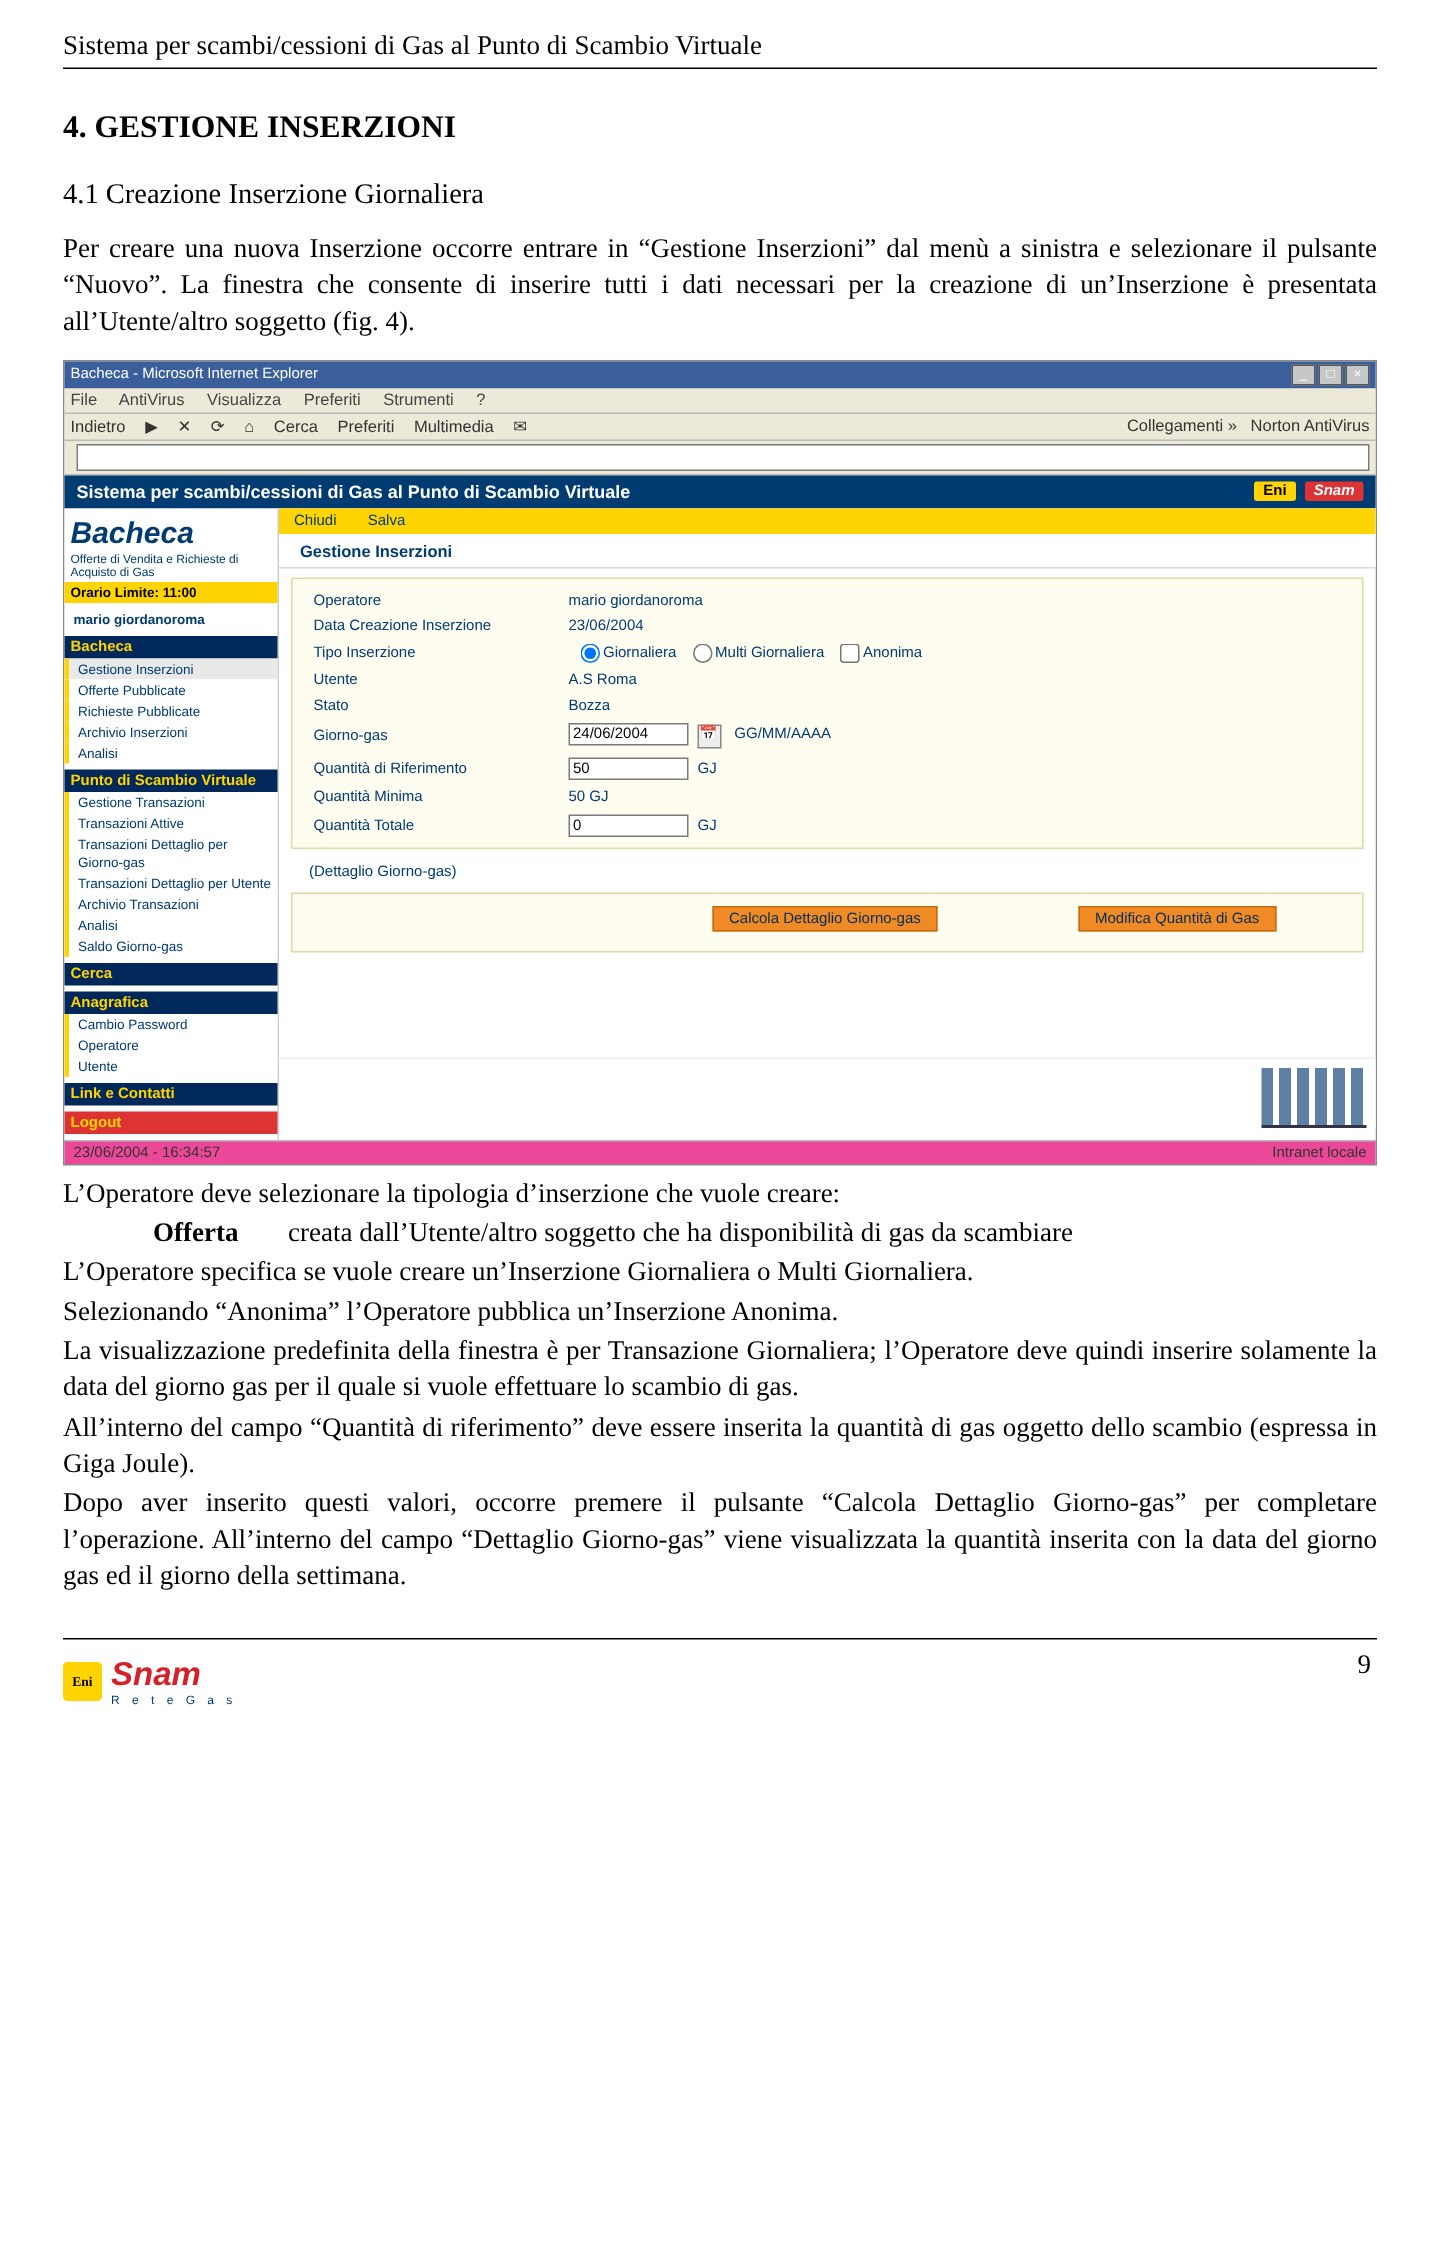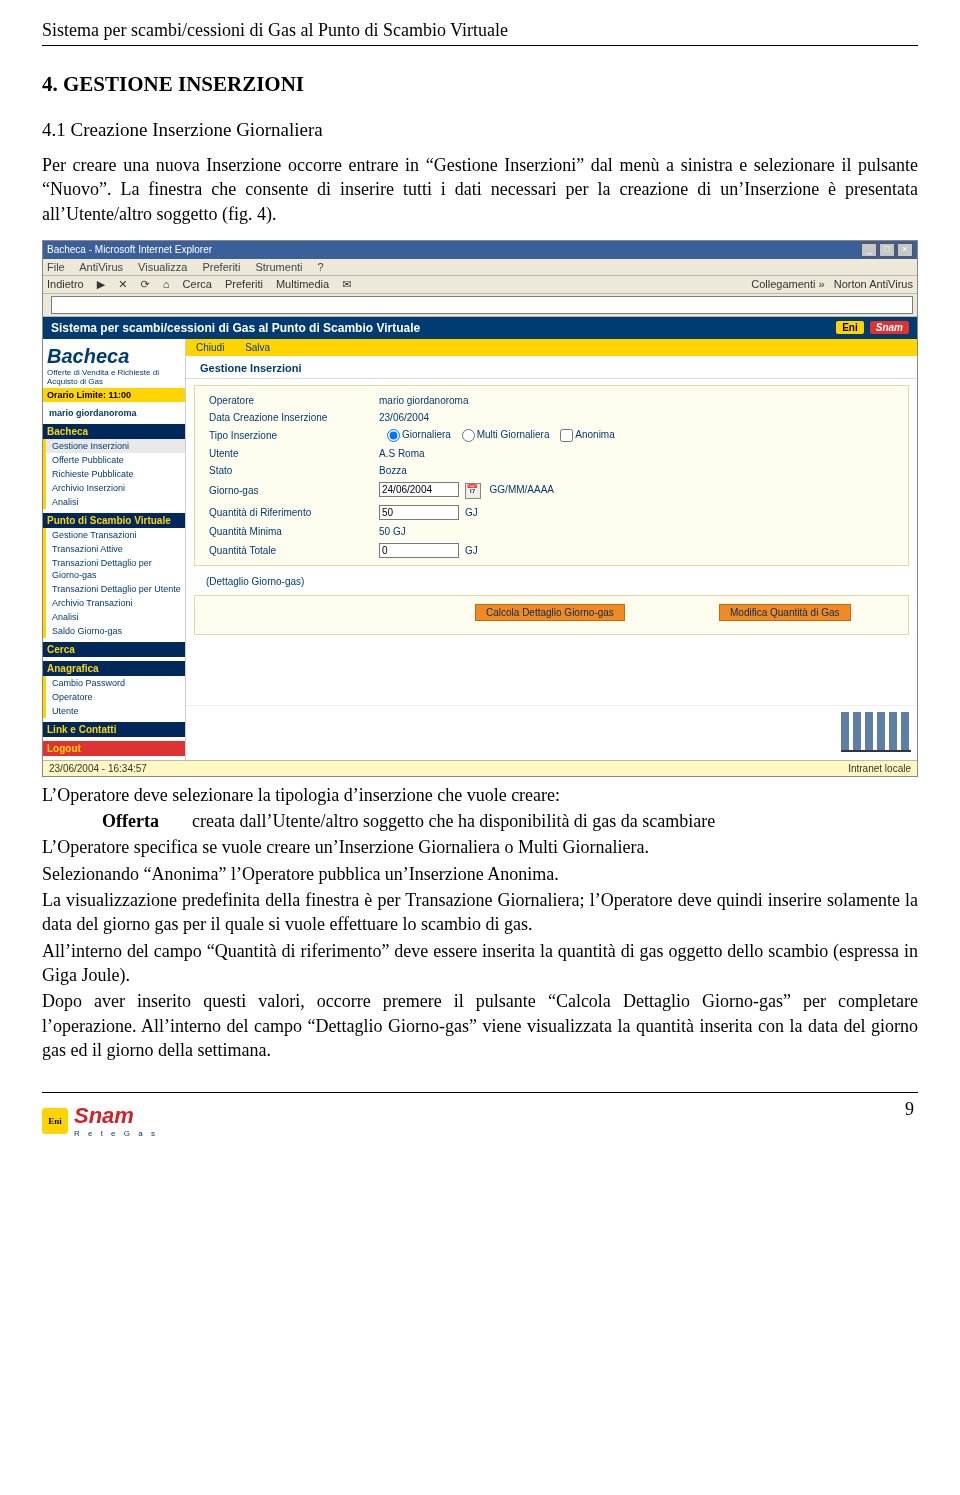--- a/index.html
+++ b/index.html
@@ -54,21 +54,21 @@
   .hint { margin-left:6px; color:#003b71; }
   .calbtn { display:inline-block; width:14px; height:14px; background:#eee; border:1px solid #888; text-align:center; line-height:12px; font-size:10px; margin-left:3px; }
 
   .yellow-box { background:#fffdf0; border:1px solid #e0d9a6; margin:6px 8px 10px 8px; height:38px; position:relative; }
   .btn-orange { position:absolute; top:8px; background:#f08a24; color:#002d5a; font-size:10px; padding:2px 10px; border:1px solid #c76b0f; cursor:pointer; }
   .dett-label { font-size:10px; color:#003b71; padding:4px 20px 2px 20px; }
 
   .footer-graphic { height:46px; background:#fff; border-top:1px solid #eee; display:flex; justify-content:flex-end; align-items:flex-end; padding-right:6px; }
   .pipes { width:70px; height:38px; background:repeating-linear-gradient(90deg,#5d7fa3 0 8px,#fff 8px 12px); border-bottom:2px solid #334; }
 
-  .statusbar { background:#fef9c3; border-top:1px solid #b9b9b9; padding:2px 6px; font-size:10px; color:#333; display:flex; justify-content:space-between; }
+  .statusbar { background:#ec4899; border-top:1px solid #b9b9b9; padding:2px 6px; font-size:10px; color:#333; display:flex; justify-content:space-between; }
 
   .fig-caption { text-align:center; font-weight:bold; font-size:14px; margin:10px 0 18px 0; font-family:"Times New Roman",serif; }
 
   .body-text p { margin:0 0 2px 0; }
   .indent-list { margin:2px 0 2px 60px; }
   .indent-list .k { font-weight:bold; display:inline-block; width:90px; }
 
   .bottom-rule { border:none; border-top:1px solid #000; margin:30px 0 6px 0; }
   .page-num { text-align:right; font-size:18px; padding-right:4px; }
   .footer-logo { display:flex; align-items:center; gap:6px; padding:4px 0 10px 0; }

